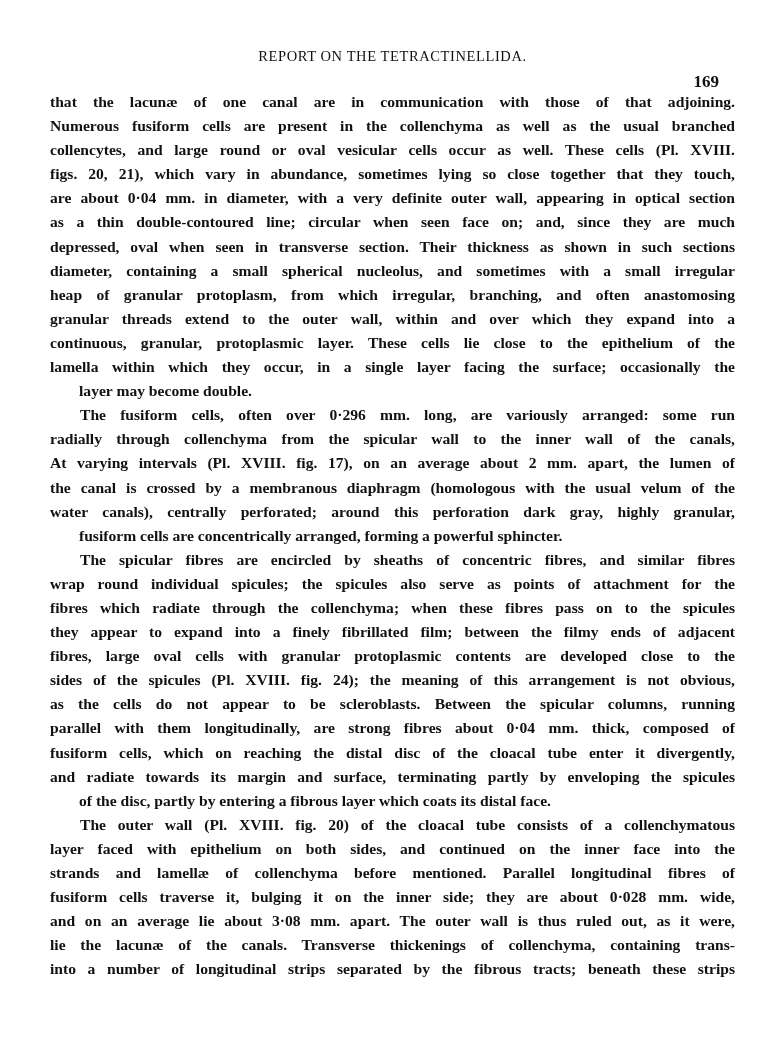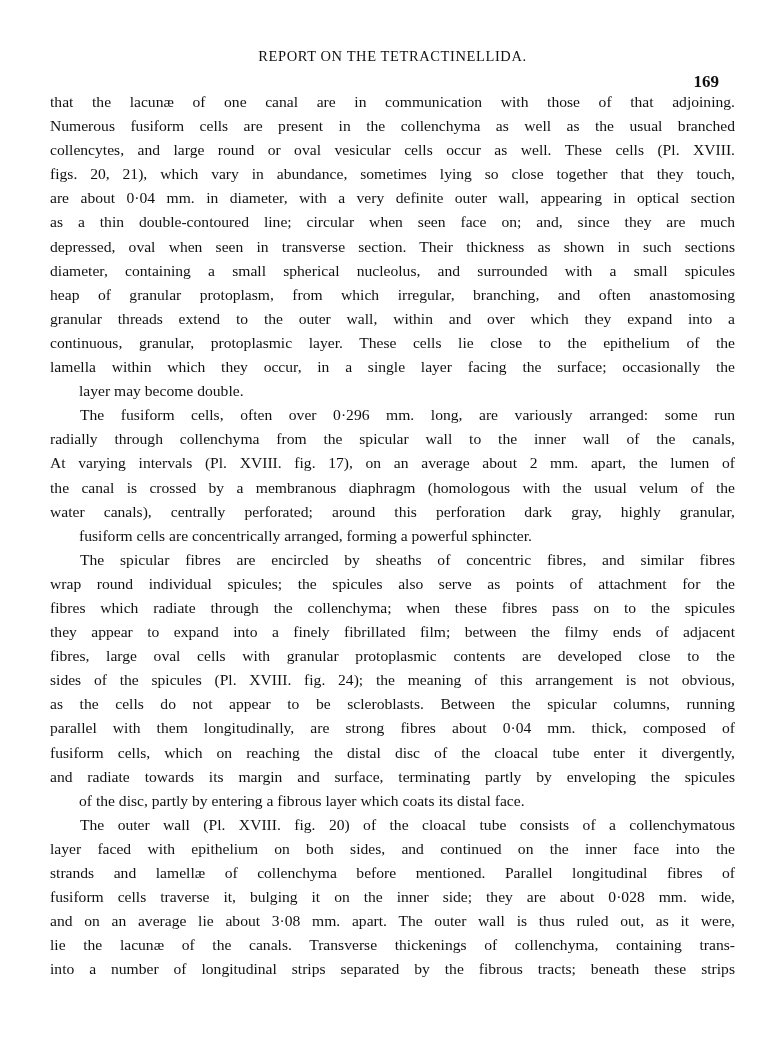--- a/index.html
+++ b/index.html
@@ -57,20 +57,21 @@
     .line {
       display: block;
       height: 24.1px;
       line-height: 24.1px;
       font-family: "Liberation Serif", serif;
       font-size: 15.6px;
       text-align: justify;
       text-align-last: justify;
       white-space: nowrap;
       overflow: visible;
+      font-weight: bold;
     }
     .line.last {
       text-align-last: left;
       margin-left: 29px;
     }
     .line.indent {
       padding-left: 30px;
     }
   </style>
 </head>
@@ -84,21 +85,21 @@
 
   <div class="body-text" id="body-text">
       <div>
         <span class="line">that the lacunæ of one canal are in communication with those of that adjoining.</span>
         <span class="line">Numerous fusiform cells are present in the collenchyma as well as the usual branched</span>
         <span class="line">collencytes, and large round or oval vesicular cells occur as well.   These cells (Pl. XVIII.</span>
         <span class="line">figs. 20, 21), which vary in abundance, sometimes lying so close together that they touch,</span>
         <span class="line">are about 0·04 mm. in diameter, with a very definite outer wall, appearing in optical section</span>
         <span class="line">as a thin double-contoured line; circular when seen face on; and, since they are much</span>
         <span class="line">depressed, oval when seen in transverse section.   Their thickness as shown in such sections</span>
-        <span class="line">diameter, containing a small spherical nucleolus, and surrounded with a small spicules</span>
+        <span class="line">diameter, containing a small spherical nucleolus, and sometimes with a small irregular</span>
         <span class="line">heap of granular protoplasm, from which irregular, branching, and often anastomosing</span>
         <span class="line">granular threads extend to the outer wall, within and over which they expand into a</span>
         <span class="line">continuous, granular, protoplasmic layer.   These cells lie close to the epithelium of the</span>
         <span class="line">lamella within which they occur, in a single layer facing the surface; occasionally the</span>
         <span class="line last">layer may become double.</span>
       </div>
       <div>
         <span class="line indent">The fusiform cells, often over 0·296 mm. long, are variously arranged: some run</span>
         <span class="line">radially through collenchyma from the spicular wall to the inner wall of the canals,</span>
         <span class="line">At varying intervals (Pl. XVIII. fig. 17), on an average about 2 mm. apart, the lumen of</span>

